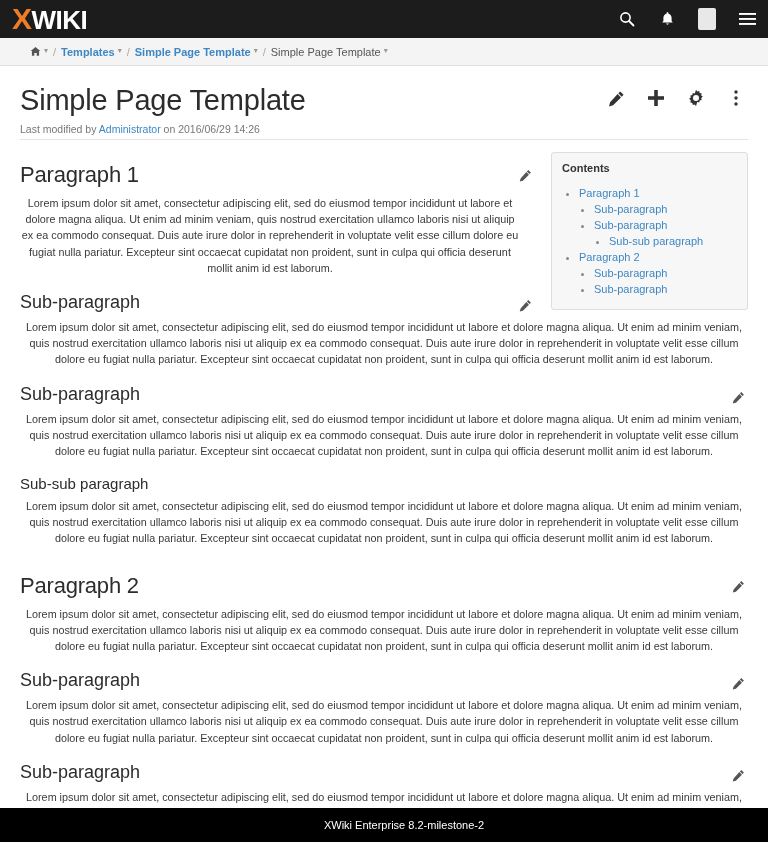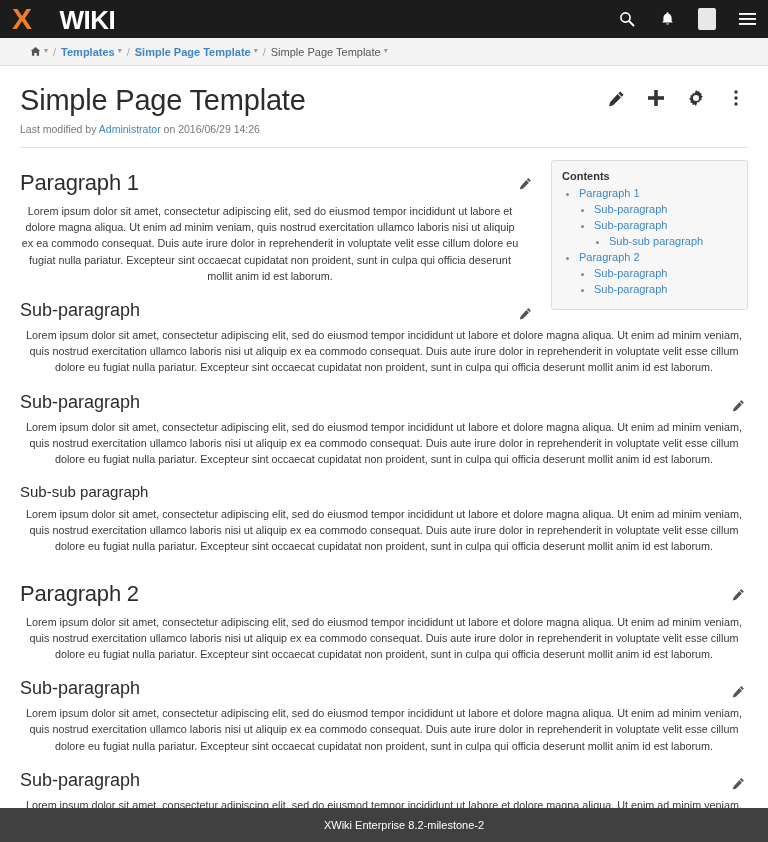--- a/index.html
+++ b/index.html
@@ -23,21 +23,21 @@
   }
   .logo {
     display: flex;
     align-items: baseline;
     font-size: 26px;
     font-weight: bold;
     letter-spacing: -0.5px;
     line-height: 1;
   }
   .logo .x { color: #ef7c26; font-size: 30px; }
-  .logo .wiki { color: #ffffff; font-size: 26px; margin-left: 28px; }
+  .logo .wiki { color: #ffffff; font-size: 26px; }
   .topbar-right {
     margin-left: auto;
     display: flex;
     align-items: center;
     gap: 22px;
     color: #ffffff;
   }
   .topbar-icon {
     width: 18px; height: 18px;
     display: inline-flex;
@@ -95,21 +95,21 @@
   .doc-title {
     font-size: 29px;
     font-weight: normal;
     color: #2c2c2c;
     margin: 0 0 6px 0;
     letter-spacing: -0.2px;
   }
   .doc-meta {
     font-size: 10.5px;
     color: #777;
-    padding-bottom: 12px;
+    padding-bottom: 4px;
     border-bottom: 1px solid #e4e4e4;
   }
   .doc-meta a { color: #3e87c4; text-decoration: none; }
 
   .doc-actions {
     position: absolute;
     right: 2px;
     top: 22px;
     display: flex;
     align-items: center;
@@ -133,21 +133,21 @@
     width: 197px;
     background: #f7f7f7;
     border: 1px solid #dddddd;
     border-radius: 3px;
     padding: 9px 10px 11px 10px;
     font-size: 11px;
   }
   .toc-title {
     font-weight: bold;
     color: #333;
-    margin-bottom: 4px;
+    margin-bottom: 12px;
     font-size: 11px;
   }
   .toc ul {
     margin: 0;
     padding-left: 17px;
     list-style: disc;
   }
   .toc ul ul { padding-left: 15px; }
   .toc li { line-height: 1.45; color: #888; }
   .toc a { color: #3e87c4; text-decoration: none; font-size: 11px; }
@@ -191,21 +191,21 @@
     cursor: pointer;
   }
   .edit-pencil.narrow-pos { right: 215px; }
 
   
   .bottombar {
     position: absolute;
     left: 0; bottom: 0;
     width: 768px;
     height: 34px;
-    background: #404040;
+    background: #000000;
     color: #ffffff;
     font-size: 11px;
     display: flex;
     align-items: center;
     justify-content: center;
     padding-left: 40px;
   }
   .outer {
     position: relative;
     width: 768px; height: 842px;

